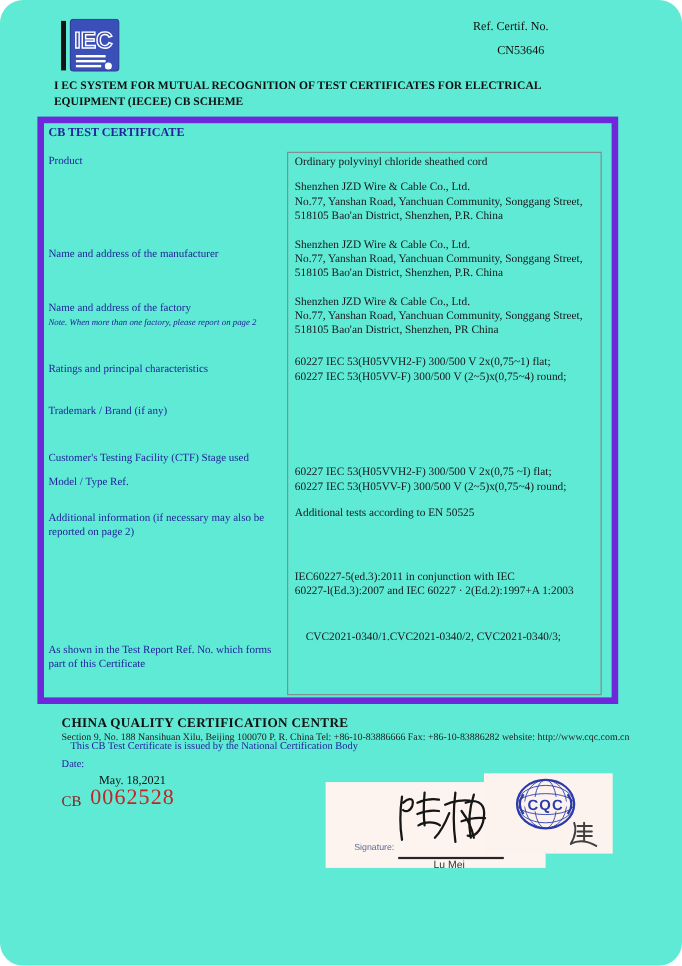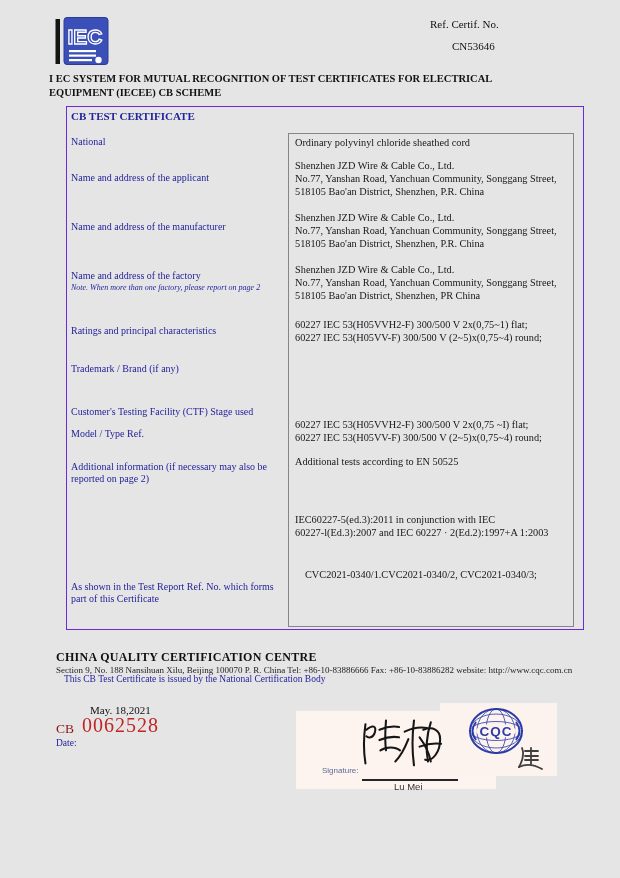--- a/index.html
+++ b/index.html
@@ -1,42 +1,42 @@
 <!DOCTYPE html>
 <html><head>
 <meta charset="utf-8">
 <style>
   html,body { margin:0; padding:0; background:#ffffff; }
-  .page { position:relative; width:620px; height:878px; background:#e5e5e5;
-          font-family:"Liberation Serif", serif; color:#17171c; overflow:hidden; }
+  .page { position:relative; width:620px; height:878px; background:#5eead4;
+          font-family:"Liberation Serif", serif; color:#17171c; overflow:hidden;border-radius:21px; }
 
   
   .iec-logo { position:absolute; left:55px; top:17px; width:54px; height:50px; }
   .ref-block { position:absolute; left:430px; top:18px; font-size:11px; color:#111; }
   .ref-value { position:absolute; left:452px; top:40px; font-size:11px; color:#111; }
   .scheme-title { position:absolute; left:49px; top:72px; width:505px;
                   font-size:10.5px; font-weight:bold; color:#111; line-height:1.3; }
 
   
-  .outer-box { position:absolute; left:66px; top:106px; width:516px; height:522px;
-               border:1px solid #6d28d9; }
+  .outer-box { position:absolute; left:34px; top:106px; width:516px; height:522px;
+               border:6px solid #6d28d9; }
   .cb-title { position:absolute; left:4px; top:3px; font-size:11px; font-weight:bold; color:#23239c; }
   .inner-box { position:absolute; left:221px; top:26px; width:284px; height:492px;
                border:1px solid #85858a; }
   .lbl { position:absolute; left:4px; width:212px; color:#23239c; font-size:10px; line-height:1.22; }
   .note { position:absolute; left:4px; width:216px; color:#23239c; font-size:8px;
           line-height:1.2; font-style:italic; }
   .val { position:absolute; left:228px; width:272px; color:#17171c; font-size:10.3px;
          line-height:13px; white-space:pre-line; }
 
   
   .issued-line { position:absolute; left:64px; top:630px; font-size:9.5px; color:#23239c;margin-top:44px; }
   .body-name { position:absolute; left:56px; top:650px; font-size:12px; font-weight:bold; color:#111; letter-spacing:0.3px; }
   .body-address { position:absolute; left:56px; top:665px; font-size:9px; color:#222; }
-  .date-label { position:absolute; left:56px; top:690px; font-size:9.5px; color:#23239c;margin-top:48px; }
+  .date-label { position:absolute; left:56px; top:690px; font-size:9.5px; color:#23239c; }
   .date-value { position:absolute; left:90px; top:688px; font-size:11px; color:#111;margin-top:16px; }
   .cb-prefix { position:absolute; left:56px; top:721px; font-size:13.5px; color:#8a1717; }
   .cb-number { position:absolute; left:82px; top:714px; font-size:20px; color:#c12525; letter-spacing:1px; }
 
   
   .sig-area { position:absolute; left:296px; top:711px; width:200px; height:78px; background:#fdf3ef; }
   .stamp-area { position:absolute; left:440px; top:703px; width:117px; height:73px; background:#fcf2ee; }
   .sig-hand { position:absolute; left:358px; top:713px; width:84px; height:56px; }
   .sig-label { position:absolute; left:322px; top:766px; font-family:"Liberation Sans", sans-serif;
                font-size:8px; color:#5d6d96; }
@@ -62,22 +62,21 @@
 
   <div class="ref-block">Ref. Certif. No.</div>
   <div class="ref-value">CN53646</div>
 
   <div class="scheme-title">I EC SYSTEM FOR MUTUAL RECOGNITION OF TEST CERTIFICATES FOR ELECTRICAL EQUIPMENT (IECEE) CB SCHEME</div>
 
   <div class="outer-box">
     <div class="cb-title">CB TEST CERTIFICATE</div>
     <div class="inner-box"></div>
 
-    <div class="lbl" style="top:29px">National</div>
-    <div class="lbl" style="top:65px">Name and address of the applicant</div>
+    <div class="lbl" style="top:29px">Product</div>
     <div class="lbl" style="top:114px">Name and address of the manufacturer</div>
     <div class="lbl" style="top:163px">Name and address of the factory</div>
     <div class="note" style="top:176px">Note. When more than one factory, please report on page 2</div>
     <div class="lbl" style="top:218px">Ratings and principal characteristics</div>
     <div class="lbl" style="top:256px">Trademark / Brand (if any)</div>
     <div class="lbl" style="top:299px">Customer's Testing Facility (CTF) Stage used</div>
     <div class="lbl" style="top:321px">Model / Type Ref.</div>
     <div class="lbl" style="top:354px">Additional information (if necessary may also be reported on page 2)</div>
     <div class="lbl" style="top:474px">As shown in the Test Report Ref. No. which forms part of this Certificate</div>
 

